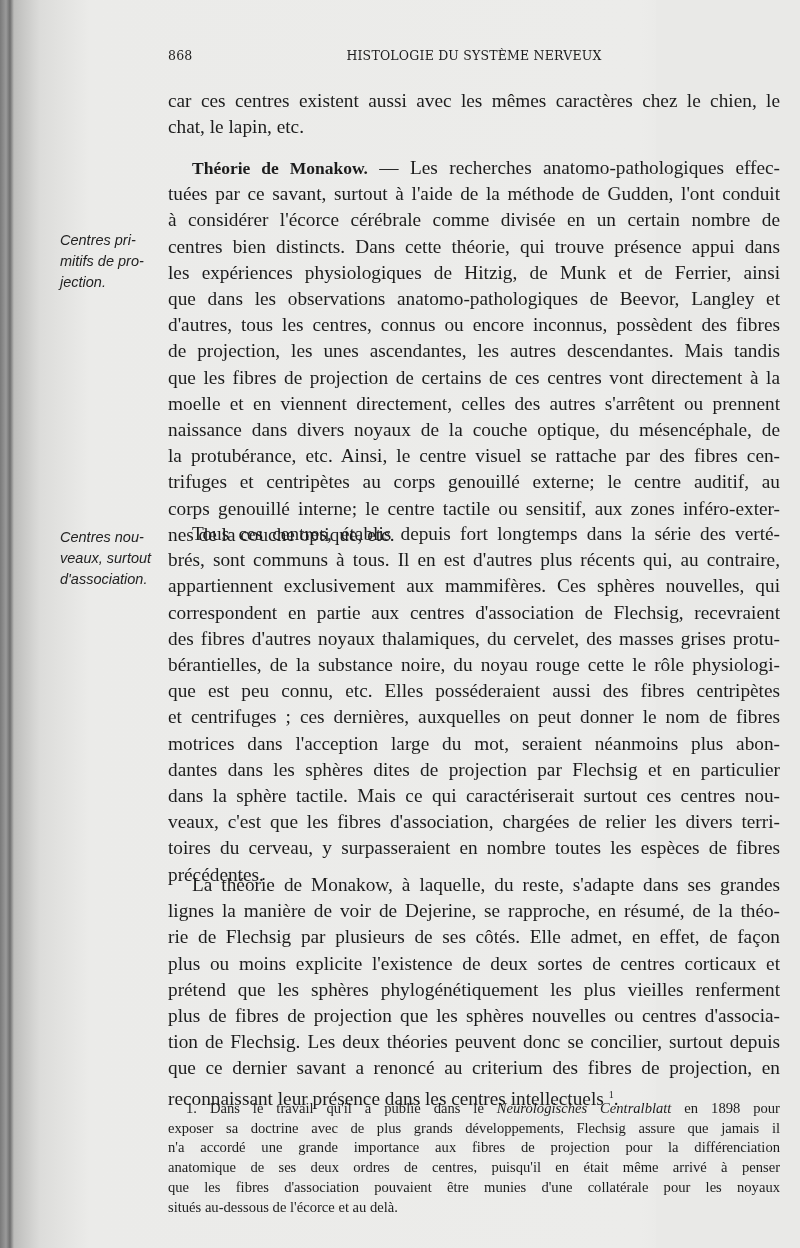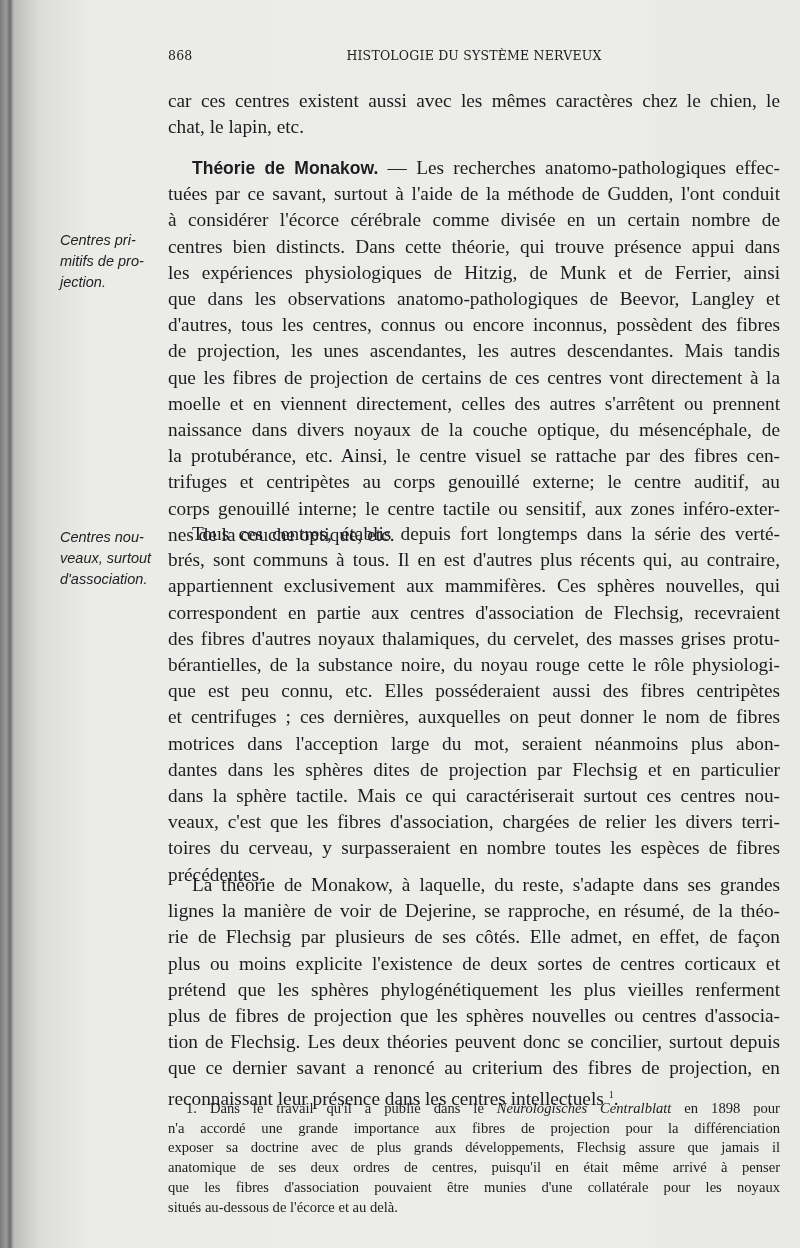--- a/index.html
+++ b/index.html
@@ -25,21 +25,21 @@
       position: absolute; left: 168px; width: 612px;
       font-family: "Liberation Serif", "DejaVu Serif", serif;
       font-size: 19.3px; line-height: 26.2px;
       text-align: justify;
       text-align-last: justify;
     }
     .text-block .line { display: block; white-space: nowrap; text-align: justify; text-align-last: justify; }
     .text-block .line.last { text-align-last: left; }
     .indent { padding-left: 24px; }
 
-    .section-heading { font-weight: bold; font-family: Liberation Sans, sans-serif; font-size: 17.5px; margin-top: 12px; }
+    .section-heading { font-weight: bold; font-family: Liberation Serif, serif; font-size: 17.5px; margin-top: 12px; }
 
     .margin-note {
       position: absolute; left: 60px; width: 100px;
       font-family: Liberation Sans, sans-serif;
       font-style: italic; font-size: 14.5px; line-height: 21px;
       color: #222;
     }
 
     .footnote-block {
       position: absolute; left: 168px; top: 1099px; width: 612px;
@@ -121,20 +121,20 @@
     <span class="line">plus ou moins explicite l'existence de deux sortes de centres corticaux et</span>
     <span class="line">prétend que les sphères phylogénétiquement les plus vieilles renferment</span>
     <span class="line">plus de fibres de projection que les sphères nouvelles ou centres d'associa-</span>
     <span class="line">tion de Flechsig. Les deux théories peuvent donc se concilier, surtout depuis</span>
     <span class="line">que ce dernier savant a renoncé au criterium des fibres de projection, en</span>
     <span class="line last"><span>reconnaissant leur présence dans les centres intellectuels</span> <sup>1</sup>.</span>
   </div>
 
   <div class="footnote-block">
     <span class="line first"><span>1.</span><span> Dans le travail qu'il a publié dans le </span><i>Neurologisches Centralblatt</i><span> en 1898 pour</span></span>
+    <span class="line">exposer sa doctrine avec de plus grands développements, Flechsig assure que jamais il</span>
     <span class="line">n'a accordé une grande importance aux fibres de projection pour la différenciation</span>
-    <span class="line">exposer sa doctrine avec de plus grands développements, Flechsig assure que jamais il</span>
     <span class="line">anatomique de ses deux ordres de centres, puisqu'il en était même arrivé à penser</span>
     <span class="line">que les fibres d'association pouvaient être munies d'une collatérale pour les noyaux</span>
     <span class="line last">situés au-dessous de l'écorce et au delà.</span>
   </div>
 
 </div>
 
 </body></html>

